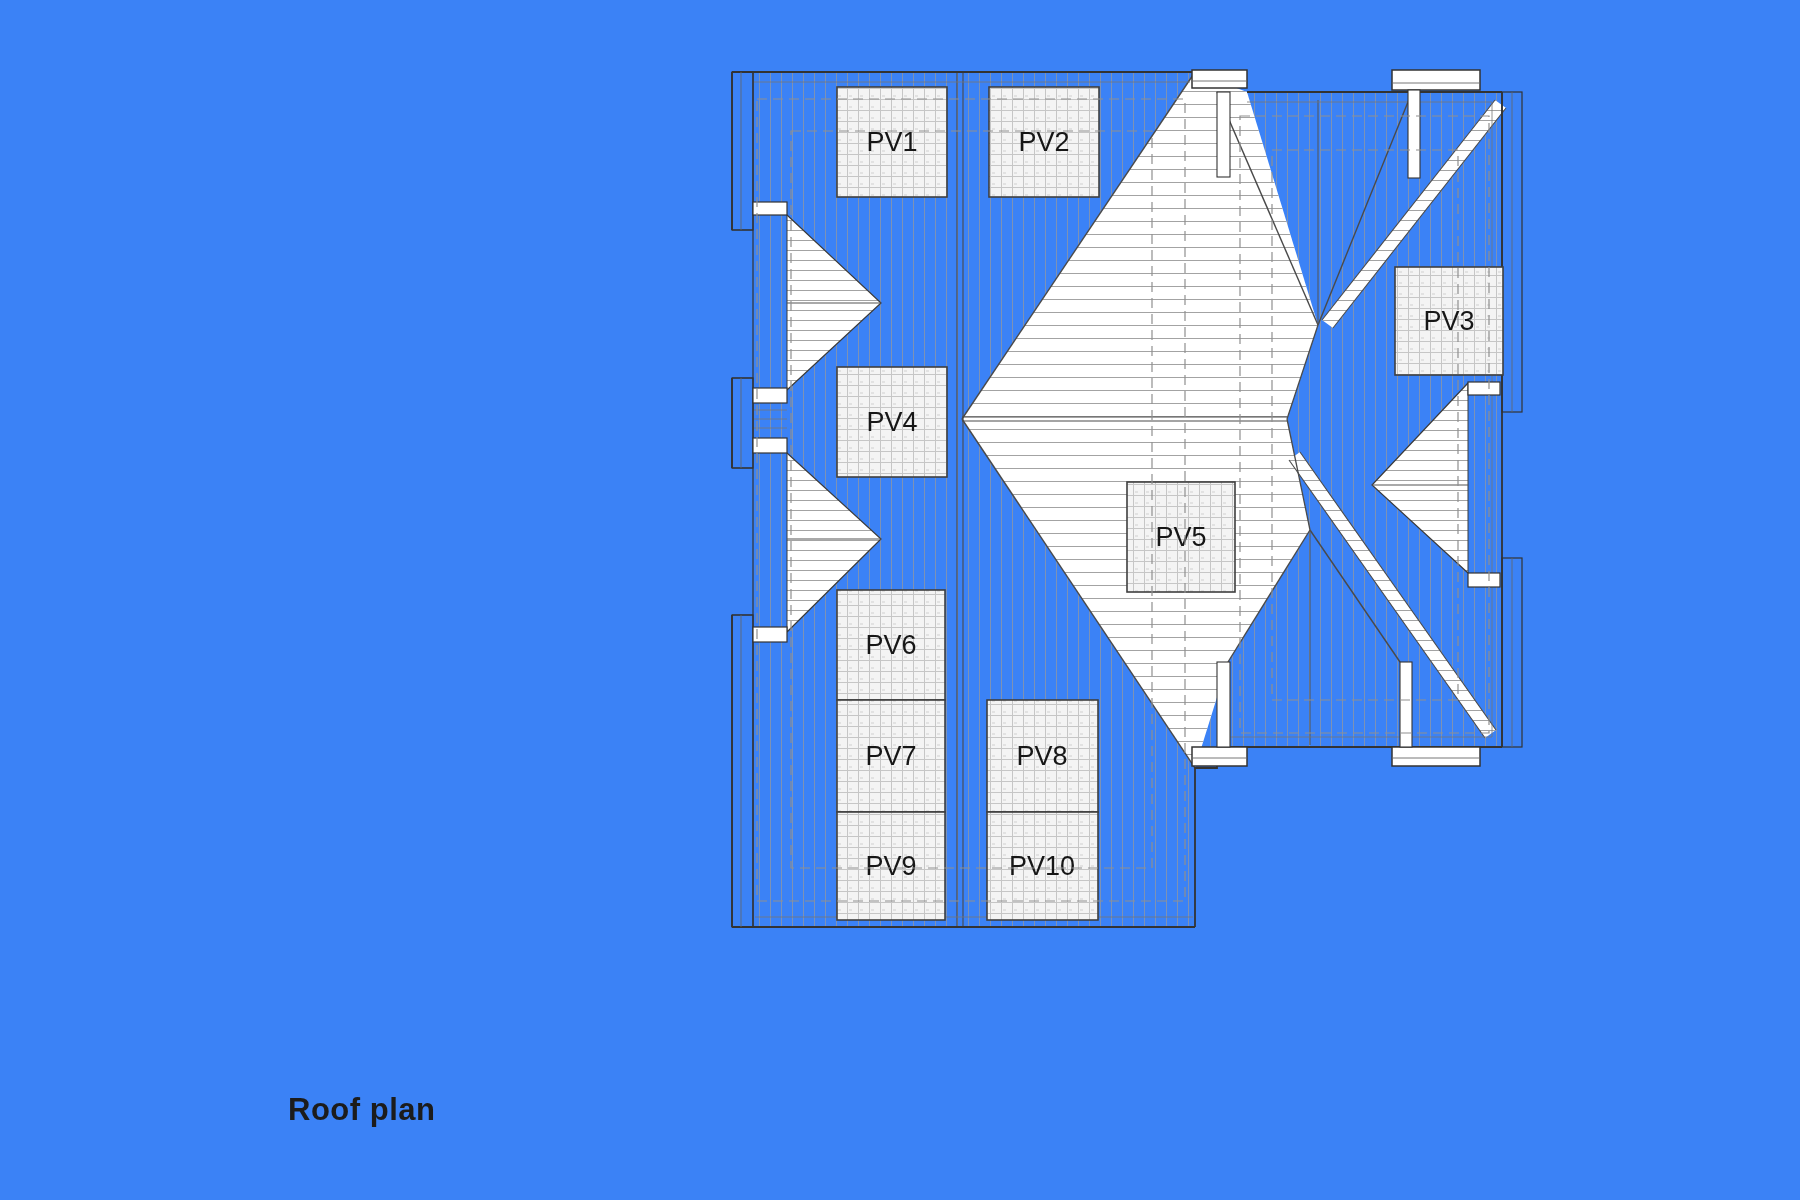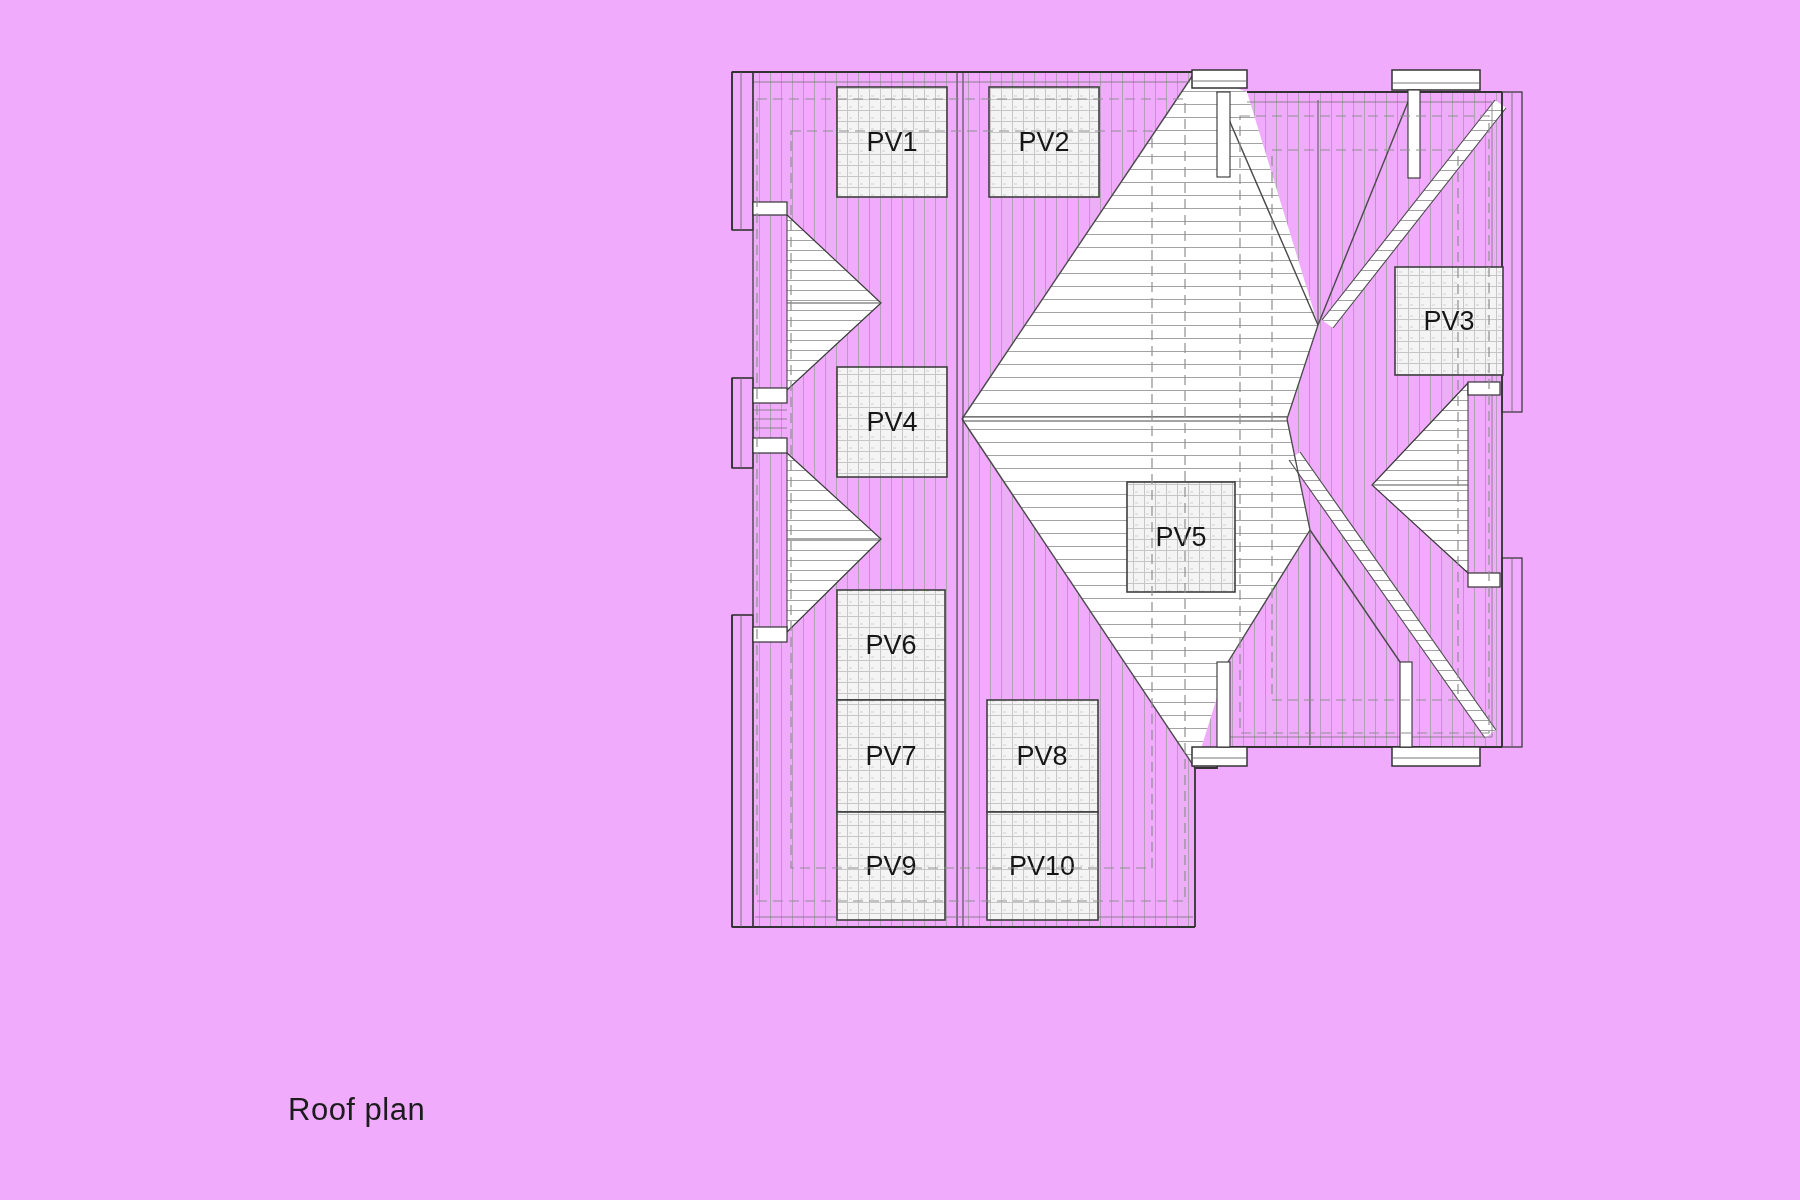--- a/index.html
+++ b/index.html
@@ -1,20 +1,20 @@
 <!DOCTYPE html>
 <html><head>
 <meta charset="utf-8">
 <style>
   html,body{margin:0;padding:0;background:#ffffff;}
-  .stage{position:relative;width:1800px;height:1200px;background:#f0abfc;overflow:hidden;
+  .stage{position:relative;width:1800px;height:1200px;background:#3b82f6;overflow:hidden;
          font-family:"Liberation Sans",sans-serif;}
   .stage svg{position:absolute;left:0;top:0;}
   .caption{position:absolute;left:288px;top:1092px;font-size:31px;color:#1c1c1c;
-           letter-spacing:0.5px;font-family:"Liberation Sans",sans-serif;}
+           letter-spacing:0.5px;font-family:"Liberation Sans",sans-serif;font-weight:bold;}
   .pv-label{font-family:"Liberation Sans",sans-serif;font-size:27px;fill:#161616;}
 </style>
 </head>
 <body>
 
 <div class="stage">
 
 <svg width="1800" height="1200" viewBox="0 0 1800 1200">
   <defs>
     <pattern id="patV" patternUnits="userSpaceOnUse" width="11" height="12">

